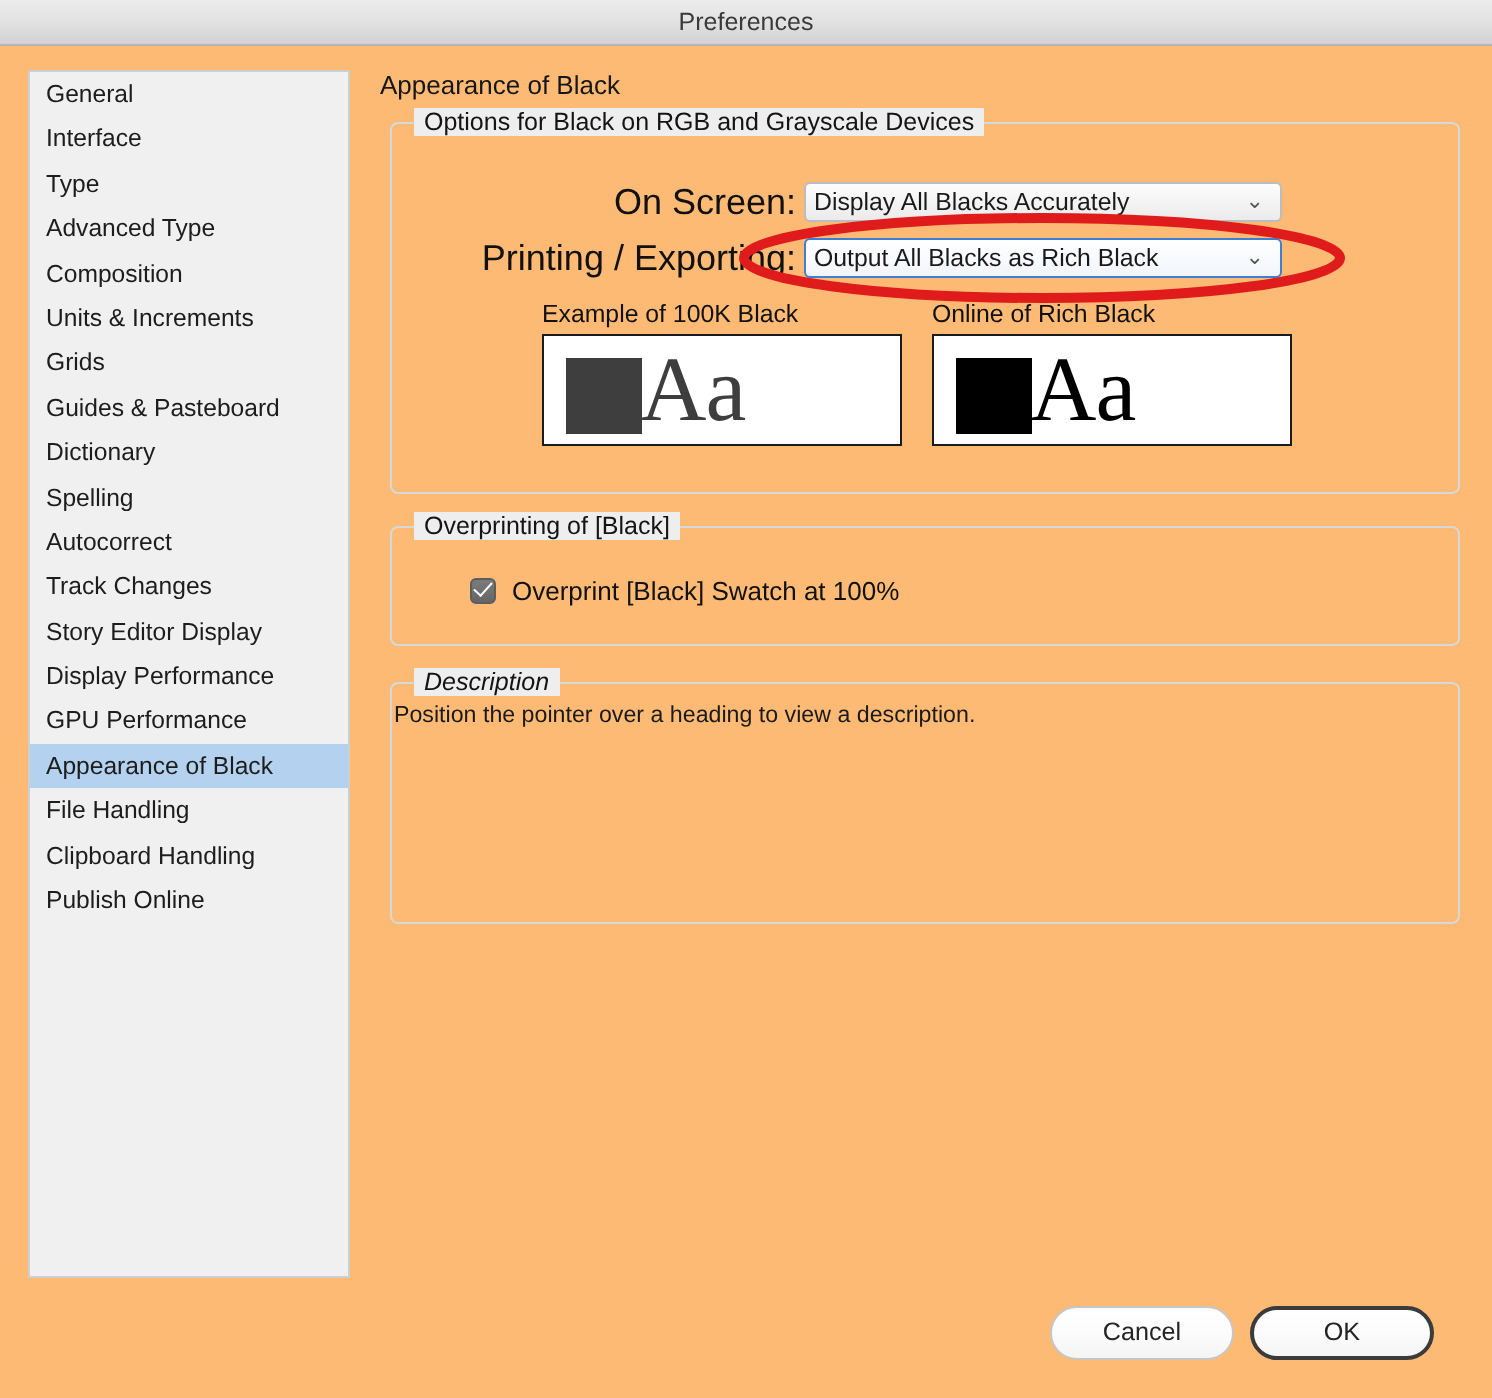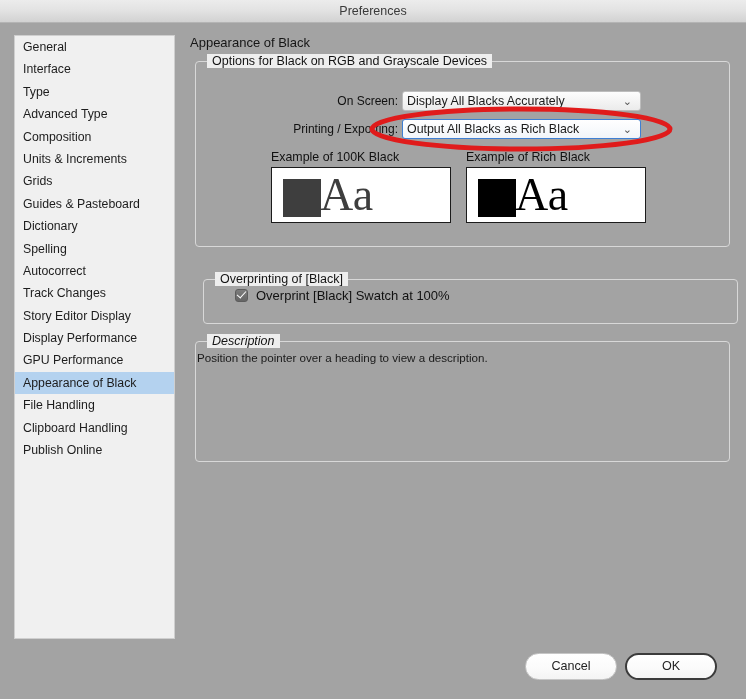--- a/index.html
+++ b/index.html
@@ -13,21 +13,21 @@
     font-family: "Liberation Sans", sans-serif;
     overflow: hidden;
     -webkit-font-smoothing: antialiased;
   }
 
   
   #window {
     position: relative;
     width: 746px;
     height: 699px;
-    background: #a3a3a3;
+    background: #fdba74;
     box-sizing: border-box;
   }
 
   #titlebar {
     position: absolute;
     left: 0; top: 0;
     width: 746px;
     height: 23px;
     background: linear-gradient(to bottom, #ececec 0%, #e3e3e3 45%, #d2d2d2 100%);
     border-bottom: 1px solid #b4b4b4;
@@ -95,34 +95,34 @@
     top: -8px;
     left: 11px;
     background: #eeeeee;
     padding: 0 5px;
     font-size: 12.5px;
     color: #141414;
     white-space: nowrap;
   }
 
   #grp-options  { left: 5px;  top: 26px;  width: 535px; height: 186px; }
-  #grp-overprint{ left: 5px;  top: 244px; width: 535px; height: 45px; margin-left: 8px;  }
+  #grp-overprint{ left: 5px;  top: 228px; width: 535px; height: 60px;  }
   #grp-desc     { left: 5px;  top: 306px; width: 535px; height: 121px; font-style: italic; }
 
   
   .field-row {
     position: absolute;
     height: 20px;
   }
   .field-label {
     position: absolute;
     right: 0;
     top: 0;
     line-height: 20px;
-    font-size: 12px;
+    font-size: 18px;
     color: #111;
     white-space: nowrap;
   }
 
   .combo {
     position: absolute;
     box-sizing: border-box;
     height: 20px;
     border: 1px solid #bdbdbd;
     border-radius: 3px;
@@ -315,21 +315,21 @@
         <span>Output All Blacks as Rich Black</span>
         <span class="chev">⌄</span>
       </div>
 
       <div class="example-label" style="left:75px; top:88px;">Example of 100K Black</div>
       <div class="example-box" style="left:75px; top:105px; width:180px; height:56px;">
         <div class="swatch" id="swatch-0" style="background: rgb(62, 62, 62);"></div>
         <div class="aa" id="aa-0" style="color: rgb(62, 62, 62);">Aa</div>
       </div>
 
-      <div class="example-label" style="left:270px; top:88px;">Example of Rich Black</div>
+      <div class="example-label" style="left:270px; top:88px;">Online of Rich Black</div>
       <div class="example-box" style="left:270px; top:105px; width:180px; height:56px;">
         <div class="swatch" id="swatch-1" style="background: rgb(0, 0, 0);"></div>
         <div class="aa" id="aa-1" style="color: rgb(0, 0, 0);">Aa</div>
       </div>
     </div>
 
     <div class="groupbox" id="grp-overprint">
       <div class="group-legend">Overprinting of [Black]</div>
     </div>
     <div id="check-row">

